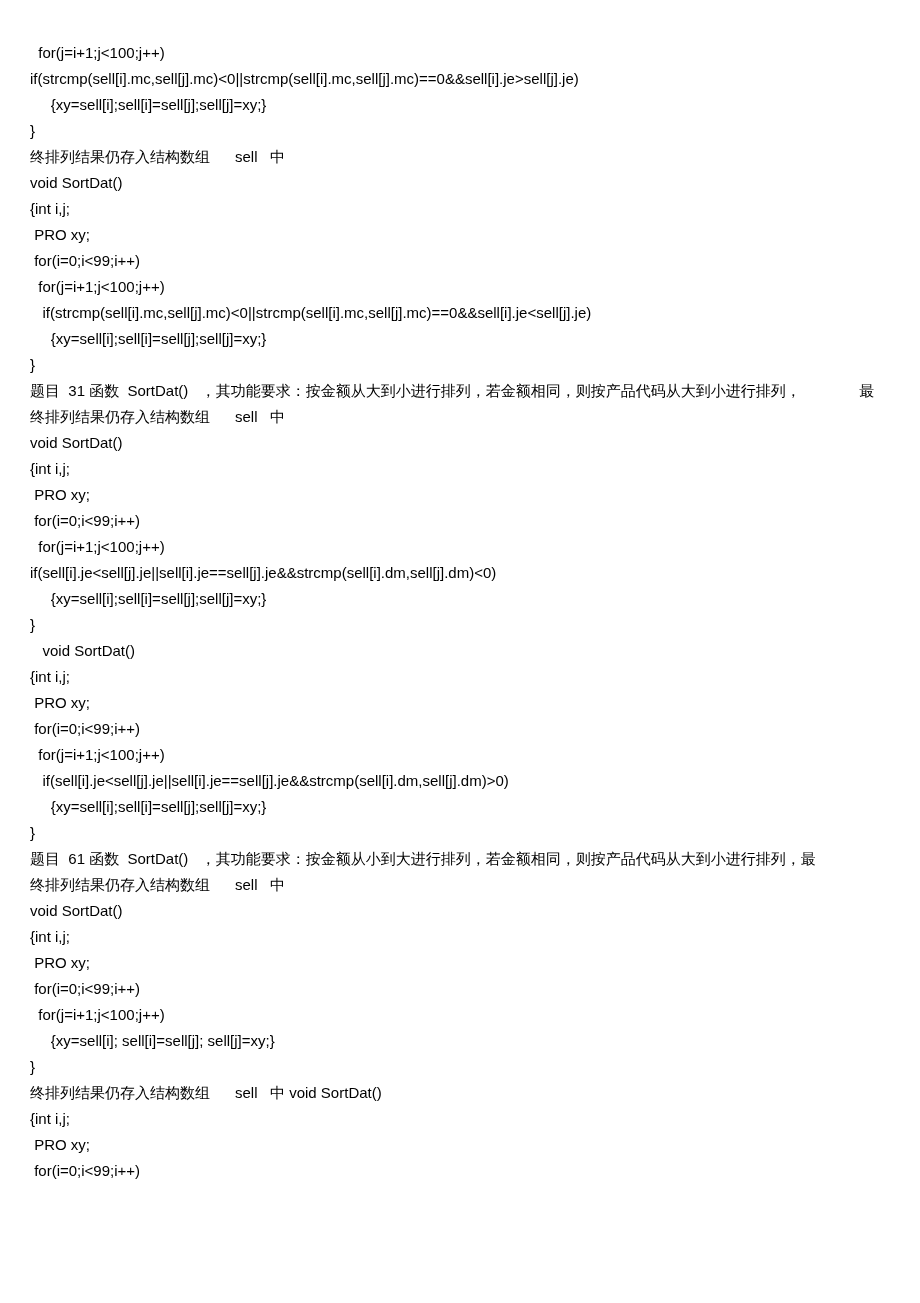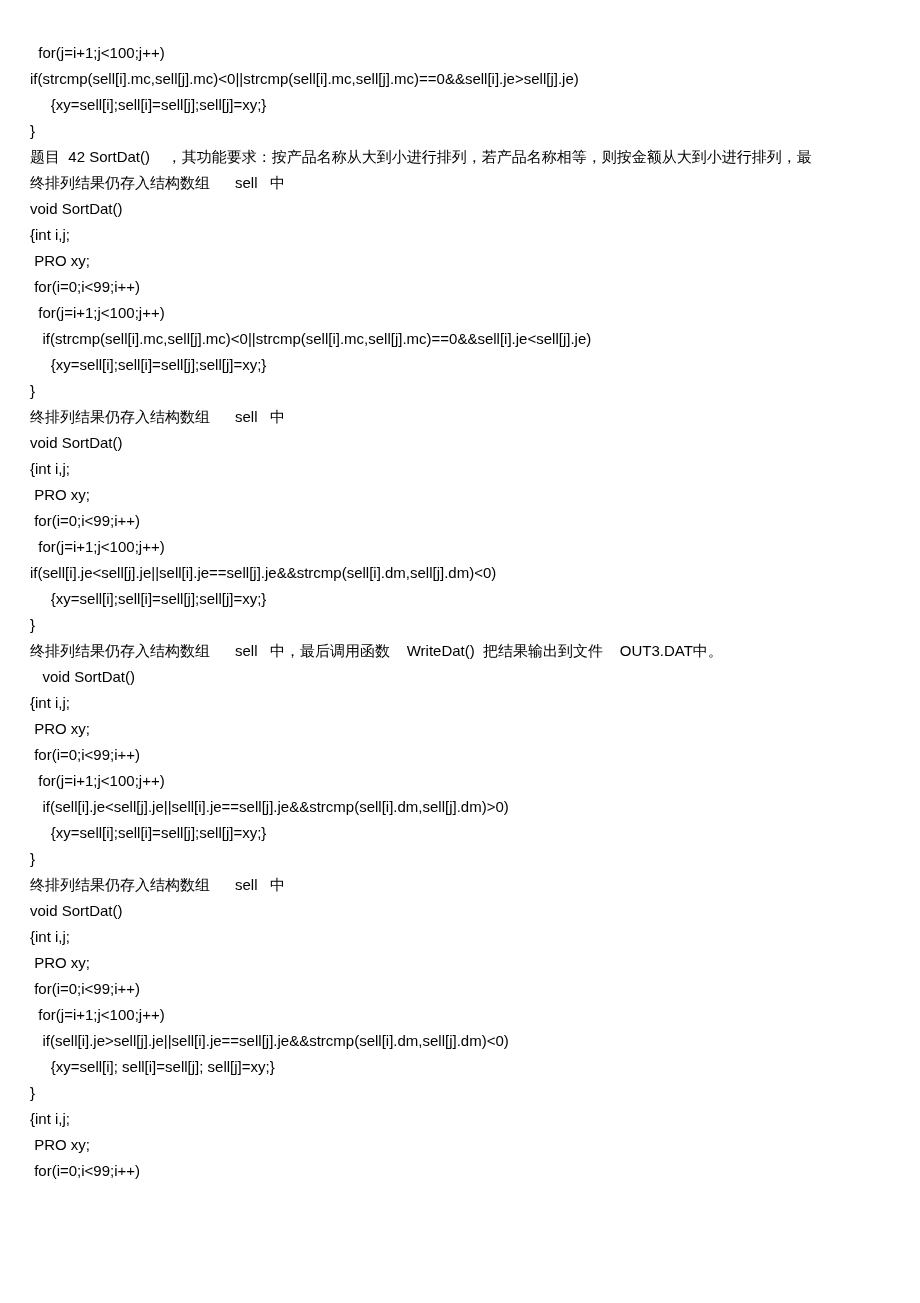--- a/index.html
+++ b/index.html
@@ -22,53 +22,53 @@
   }
 </style>
 </head>
 <body>
 
 <div id="content">
     <span class="line">  for(j=i+1;j&lt;100;j++)</span>
     <span class="line">if(strcmp(sell[i].mc,sell[j].mc)&lt;0||strcmp(sell[i].mc,sell[j].mc)==0&amp;&amp;sell[i].je&gt;sell[j].je)</span>
     <span class="line">     {xy=sell[i];sell[i]=sell[j];sell[j]=xy;}</span>
     <span class="line">}</span>
-    <span class="line">题目  42 SortDat()    ，其功能要求：按产品名称从大到小进行排列，若产品名称相等，则按金额从大到小进行排列，最</span>
     <span class="line">终排列结果仍存入结构数组      sell   中</span>
     <span class="line">void SortDat()</span>
     <span class="line">{int i,j;</span>
     <span class="line"> PRO xy;</span>
     <span class="line"> for(i=0;i&lt;99;i++)</span>
     <span class="line">  for(j=i+1;j&lt;100;j++)</span>
     <span class="line">   if(strcmp(sell[i].mc,sell[j].mc)&lt;0||strcmp(sell[i].mc,sell[j].mc)==0&amp;&amp;sell[i].je&lt;sell[j].je)</span>
     <span class="line">     {xy=sell[i];sell[i]=sell[j];sell[j]=xy;}</span>
     <span class="line">}</span>
+    <span class="line">题目  31 函数  SortDat()   ，其功能要求：按金额从大到小进行排列，若金额相同，则按产品代码从大到小进行排列，              最</span>
     <span class="line">终排列结果仍存入结构数组      sell   中</span>
     <span class="line">void SortDat()</span>
     <span class="line">{int i,j;</span>
     <span class="line"> PRO xy;</span>
     <span class="line"> for(i=0;i&lt;99;i++)</span>
     <span class="line">  for(j=i+1;j&lt;100;j++)</span>
     <span class="line">if(sell[i].je&lt;sell[j].je||sell[i].je==sell[j].je&amp;&amp;strcmp(sell[i].dm,sell[j].dm)&lt;0)</span>
     <span class="line">     {xy=sell[i];sell[i]=sell[j];sell[j]=xy;}</span>
     <span class="line">}</span>
-    <span class="line">终排列结果仍存入结构数组      sell   中，最后调用函数    WriteDat()  把结果输出到文件    OUT3.DAT中。</span>
     <span class="line">   void SortDat()</span>
     <span class="line">{int i,j;</span>
     <span class="line"> PRO xy;</span>
     <span class="line"> for(i=0;i&lt;99;i++)</span>
     <span class="line">  for(j=i+1;j&lt;100;j++)</span>
     <span class="line">   if(sell[i].je&lt;sell[j].je||sell[i].je==sell[j].je&amp;&amp;strcmp(sell[i].dm,sell[j].dm)&gt;0)</span>
     <span class="line">     {xy=sell[i];sell[i]=sell[j];sell[j]=xy;}</span>
     <span class="line">}</span>
+    <span class="line">题目  61 函数  SortDat()   ，其功能要求：按金额从小到大进行排列，若金额相同，则按产品代码从大到小进行排列，最</span>
     <span class="line">终排列结果仍存入结构数组      sell   中</span>
     <span class="line">void SortDat()</span>
     <span class="line">{int i,j;</span>
     <span class="line"> PRO xy;</span>
     <span class="line"> for(i=0;i&lt;99;i++)</span>
     <span class="line">  for(j=i+1;j&lt;100;j++)</span>
-    <span class="line">   if(sell[i].je&gt;sell[j].je||sell[i].je==sell[j].je&amp;&amp;strcmp(sell[i].dm,sell[j].dm)&lt;0)</span>
     <span class="line">     {xy=sell[i]; sell[i]=sell[j]; sell[j]=xy;}</span>
     <span class="line">}</span>
+    <span class="line">终排列结果仍存入结构数组      sell   中 void SortDat()</span>
     <span class="line">{int i,j;</span>
     <span class="line"> PRO xy;</span>
     <span class="line"> for(i=0;i&lt;99;i++)</span>
   </div>
 
 </body></html>

